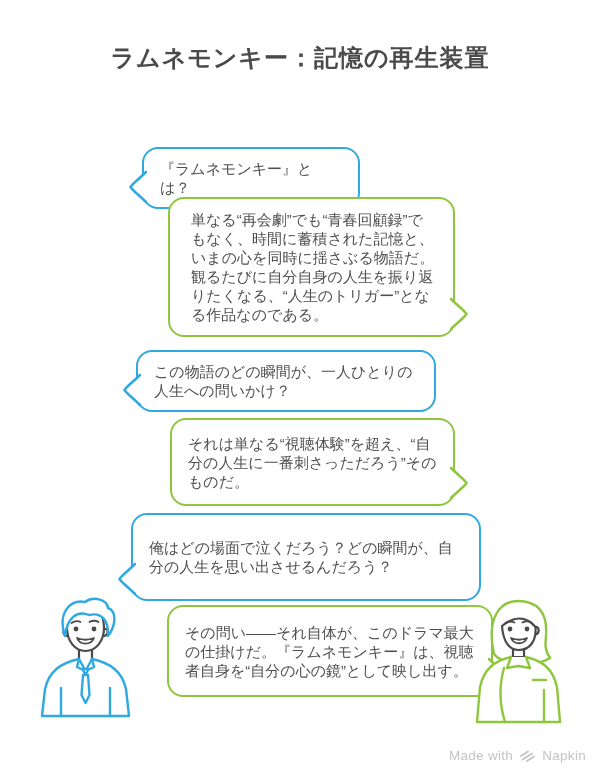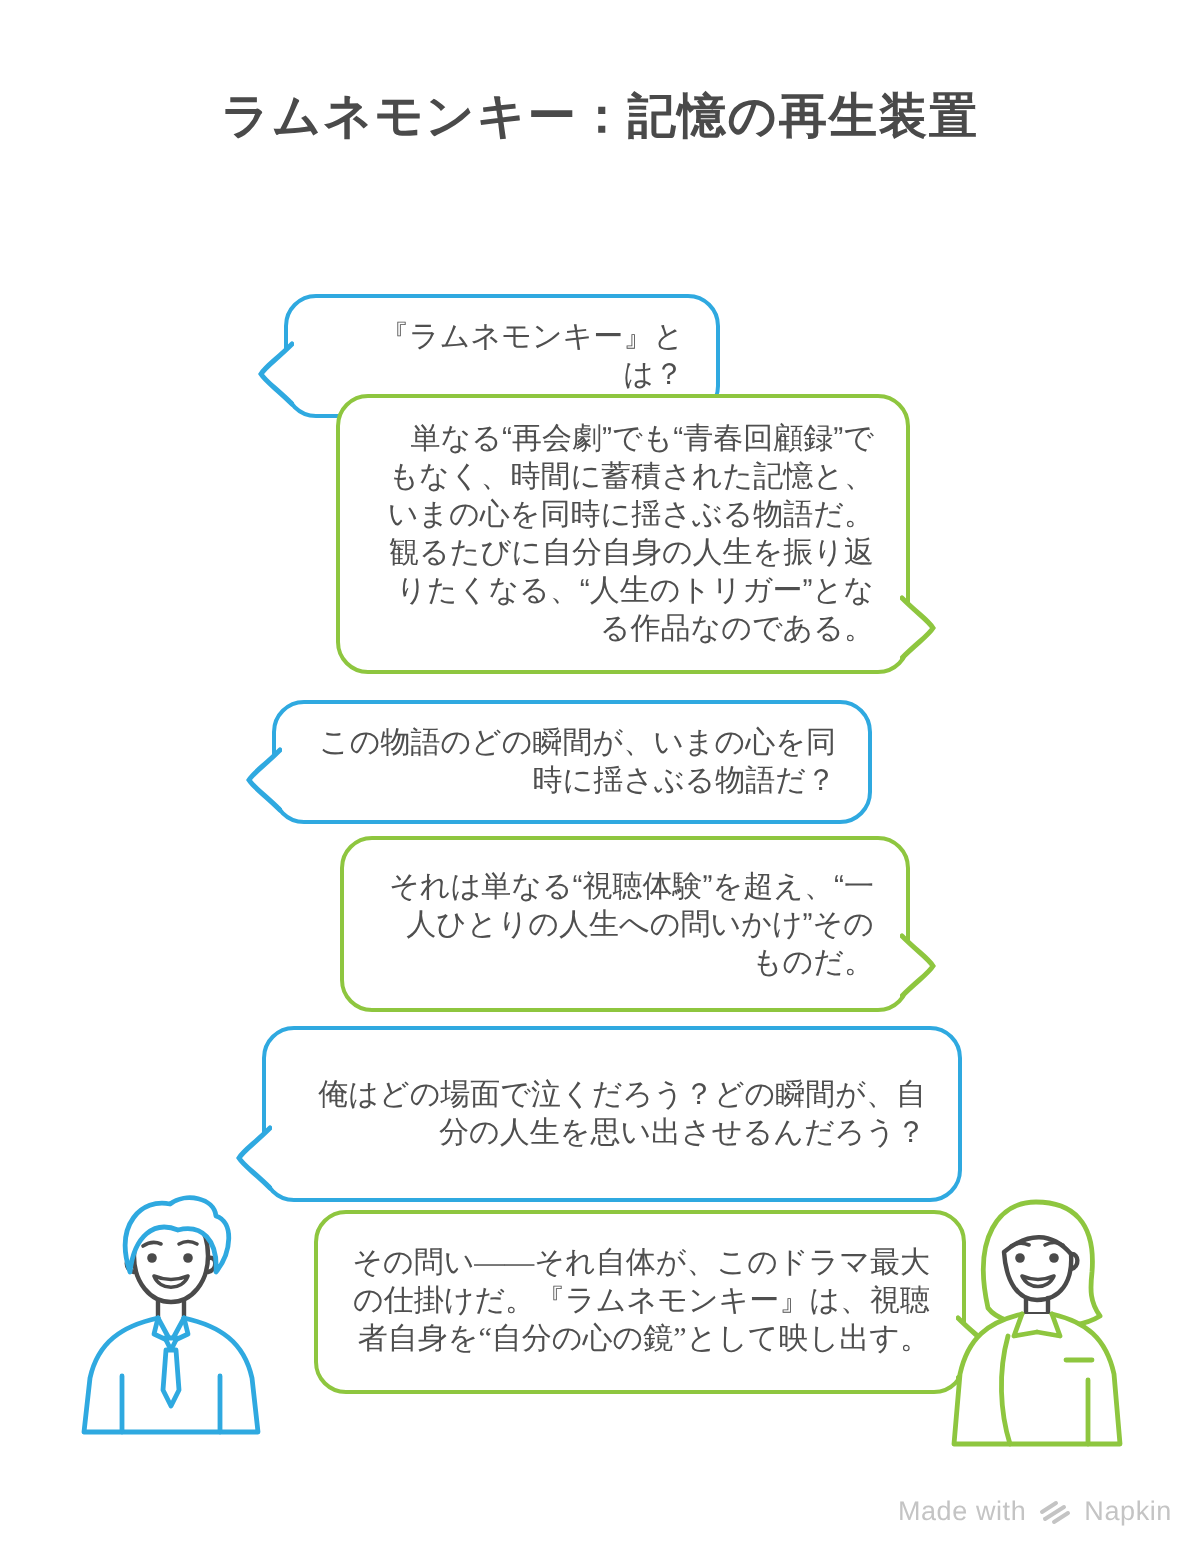--- a/index.html
+++ b/index.html
@@ -32,37 +32,36 @@
   .bubble{
     position:absolute;
     display:flex;
     align-items:center;
     background:#fff;
     border-radius:16px;
     padding:10px 16px;
     font-size:15px;
     line-height:19px;
     color:var(--text);
-    text-align:right;
   }
   .bubble.blue{border:2.5px solid var(--blue);}
   .bubble.green{border:2.5px solid var(--green);}
   .tail{position:absolute;width:18px;height:34px;}
   .tail-left{left:-15px;bottom:3px;}
   .tail-right{right:-15px;bottom:4px;}
   .tail path{fill:#fff;stroke-width:2.5;stroke-linecap:round;}
   .blue .tail path{stroke:var(--blue);}
   .green .tail path{stroke:var(--green);}
   
   .b1{left:142px;top:147px;width:218px;min-height:46px;}
   .b2{left:168px;top:197px;width:287px;min-height:140px;padding-left:21px;}
   .b3{left:136px;top:350px;width:300px;min-height:58px;}
   .b4{left:170px;top:418px;width:285px;min-height:88px;}
   .b5{left:131px;top:513px;width:350px;min-height:88px;}
-  .b6{left:157px;top:605px;width:326px;min-height:92px;font-family:Liberation Serif, serif;}
+  .b6{left:167px;top:605px;width:326px;min-height:92px;}
   .avatar{position:absolute;}
   .avatar-man{left:33px;top:596px;}
   .avatar-woman{left:466px;top:596px;}
   .avatar svg .gray{stroke:var(--ink);fill:none;stroke-width:2.2;stroke-linecap:round;stroke-linejoin:round;}
   .avatar svg .grayfill{fill:var(--ink);stroke:none;}
   .avatar svg .face{stroke:var(--ink);fill:#fff;stroke-width:2.2;stroke-linecap:round;stroke-linejoin:round;}
   .avatar svg .mouth{stroke:var(--ink);fill:#fff;stroke-width:1.8;stroke-linecap:round;stroke-linejoin:round;}
   .avatar svg .blue{stroke:var(--blue);fill:#fff;stroke-width:2.4;stroke-linecap:round;stroke-linejoin:round;}
   .avatar svg .blueline{stroke:var(--blue);fill:none;stroke-width:2.4;stroke-linecap:round;stroke-linejoin:round;}
   .avatar svg .green{stroke:var(--green);fill:#fff;stroke-width:2.4;stroke-linecap:round;stroke-linejoin:round;}
@@ -96,28 +95,28 @@
     <svg class="tail tail-right" viewBox="0 0 18 34">
       <path d="M1 2 C9 10 14 13 16.5 17 C14 21 9 24 1 32"></path>
     </svg>
     <span>単なる“再会劇”でも“青春回顧録”でもなく、時間に蓄積された記憶と、いまの心を同時に揺さぶる物語だ。観るたびに自分自身の人生を振り返りたくなる、“人生のトリガー”となる作品なのである。</span>
   </div>
 
   <div class="bubble blue b3">
     <svg class="tail tail-left" viewBox="0 0 18 34">
       <path d="M17 2 C9 10 4 13 1.5 17 C4 21 9 24 17 32"></path>
     </svg>
-    <span>この物語のどの瞬間が、いまの心を同時に揺さぶる物語だ？</span>
+    <span>この物語のどの瞬間が、一人ひとりの人生への問いかけ？</span>
   </div>
 
   <div class="bubble green b4">
     <svg class="tail tail-right" viewBox="0 0 18 34">
       <path d="M1 2 C9 10 14 13 16.5 17 C14 21 9 24 1 32"></path>
     </svg>
-    <span>それは単なる“視聴体験”を超え、“一人ひとりの人生への問いかけ”そのものだ。</span>
+    <span>それは単なる“視聴体験”を超え、“自分の人生に一番刺さっただろう”そのものだ。</span>
   </div>
 
   <div class="bubble blue b5">
     <svg class="tail tail-left" viewBox="0 0 18 34">
       <path d="M17 2 C9 10 4 13 1.5 17 C4 21 9 24 17 32"></path>
     </svg>
     <span>俺はどの場面で泣くだろう？どの瞬間が、自分の人生を思い出させるんだろう？</span>
   </div>
 
   <div class="bubble green b6">

